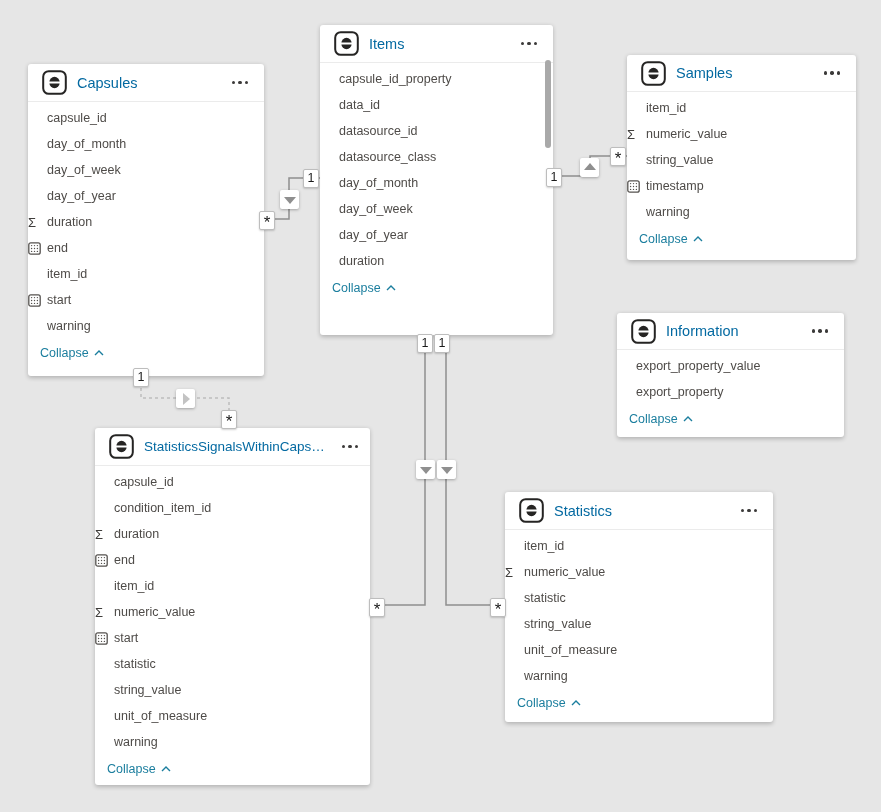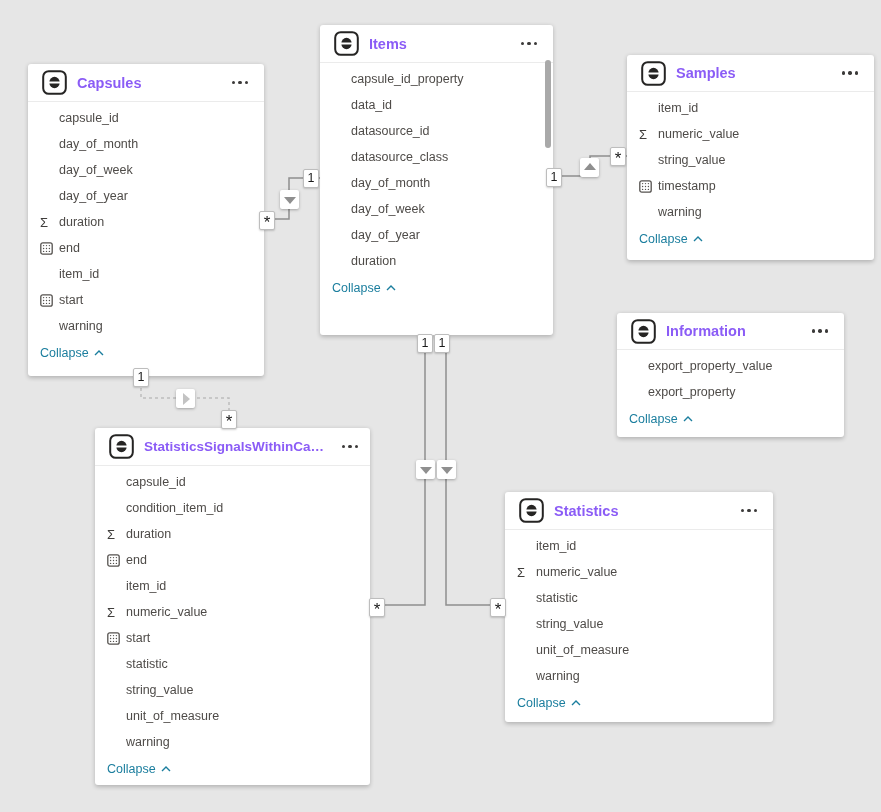--- a/index.html
+++ b/index.html
@@ -8,26 +8,26 @@
 
   
   #wires{position:absolute; left:0; top:0; z-index:1;}
 
   
   .card{position:absolute; background:#ffffff; border-radius:3px; z-index:2;
         box-shadow:0 1.2px 4px rgba(0,0,0,0.22);}
   .hd{height:37px; display:flex; align-items:center; padding:0 14px;
       border-bottom:1px solid #ebebeb; position:relative;}
   .dbicon{width:25px; height:25px; flex:0 0 25px; margin-right:10px;}
-  .title{font-size:14.5px; font-weight:bold; color:#8b5cf6; white-space:nowrap;
+  .title{font-size:14.5px; font-weight:normal; color:#0369a1; white-space:nowrap;
          overflow:hidden; text-overflow:ellipsis; flex:1 1 auto;}
   .more{display:flex; gap:3px; align-items:center; margin-left:8px; cursor:pointer; padding:2px;}
   .more i{width:3.4px; height:3.4px; border-radius:50%; background:#3b3a39; display:block;}
   .body{padding-top:3px;}
-  .row{height:26px; display:flex; align-items:center; padding-left:12px;}
+  .row{height:26px; display:flex; align-items:center; padding-left:0;}
   .fi{width:19px; flex:0 0 19px; display:flex; align-items:center; justify-content:flex-start;
       font-size:13px; color:#3f3d3b; line-height:1;}
   .fn{font-size:12.5px; color:#4e4b48; white-space:nowrap;}
   .collapse{display:inline-flex; align-items:center; gap:5px; margin:4px 0 0 12px;
             font-size:12.5px; color:#1b7e9e; cursor:pointer; height:20px;}
   .scrollthumb{position:absolute; width:6px; border-radius:3px; background:#a9a9a9; z-index:3;}
 
   
   .num{position:absolute; z-index:4; min-width:16px; height:19px; background:#ffffff;
        border:1px solid #bdbdbd; box-sizing:border-box; border-radius:2px;
@@ -197,21 +197,21 @@
       <div class="collapse">
           <span>Collapse</span>
           <svg width="10" height="6" viewBox="0 0 10 6">
             <polyline points="1,5 5,1 9,5" fill="none" stroke="#1b7e9e" stroke-width="1.4"></polyline>
           </svg>
         </div>
     </div>
     <div class="scrollthumb" style="right:2px; top:35px; height:88px;"></div>
   </div>
 
-  <div class="card" style="left:627px; top:55px; width:247px; height:205px;">
+  <div class="card" style="left:627px; top:55px; width:229px; height:205px;">
     <div class="hd" style="height:36px;">
       <span class="dbicon">
         <svg width="25" height="25" viewBox="0 0 25 25">
             <rect x="1.2" y="1.2" width="22.6" height="22.6" rx="5.5" fill="none" stroke="#252423" stroke-width="2"></rect>
             <ellipse cx="12.5" cy="12.5" rx="5.2" ry="5.8" fill="#252423"></ellipse>
             <rect x="6.5" y="11.5" width="12" height="2" fill="#ffffff"></rect>
           </svg>
       </span>
       <span class="title">Samples</span>
       <span class="more">

